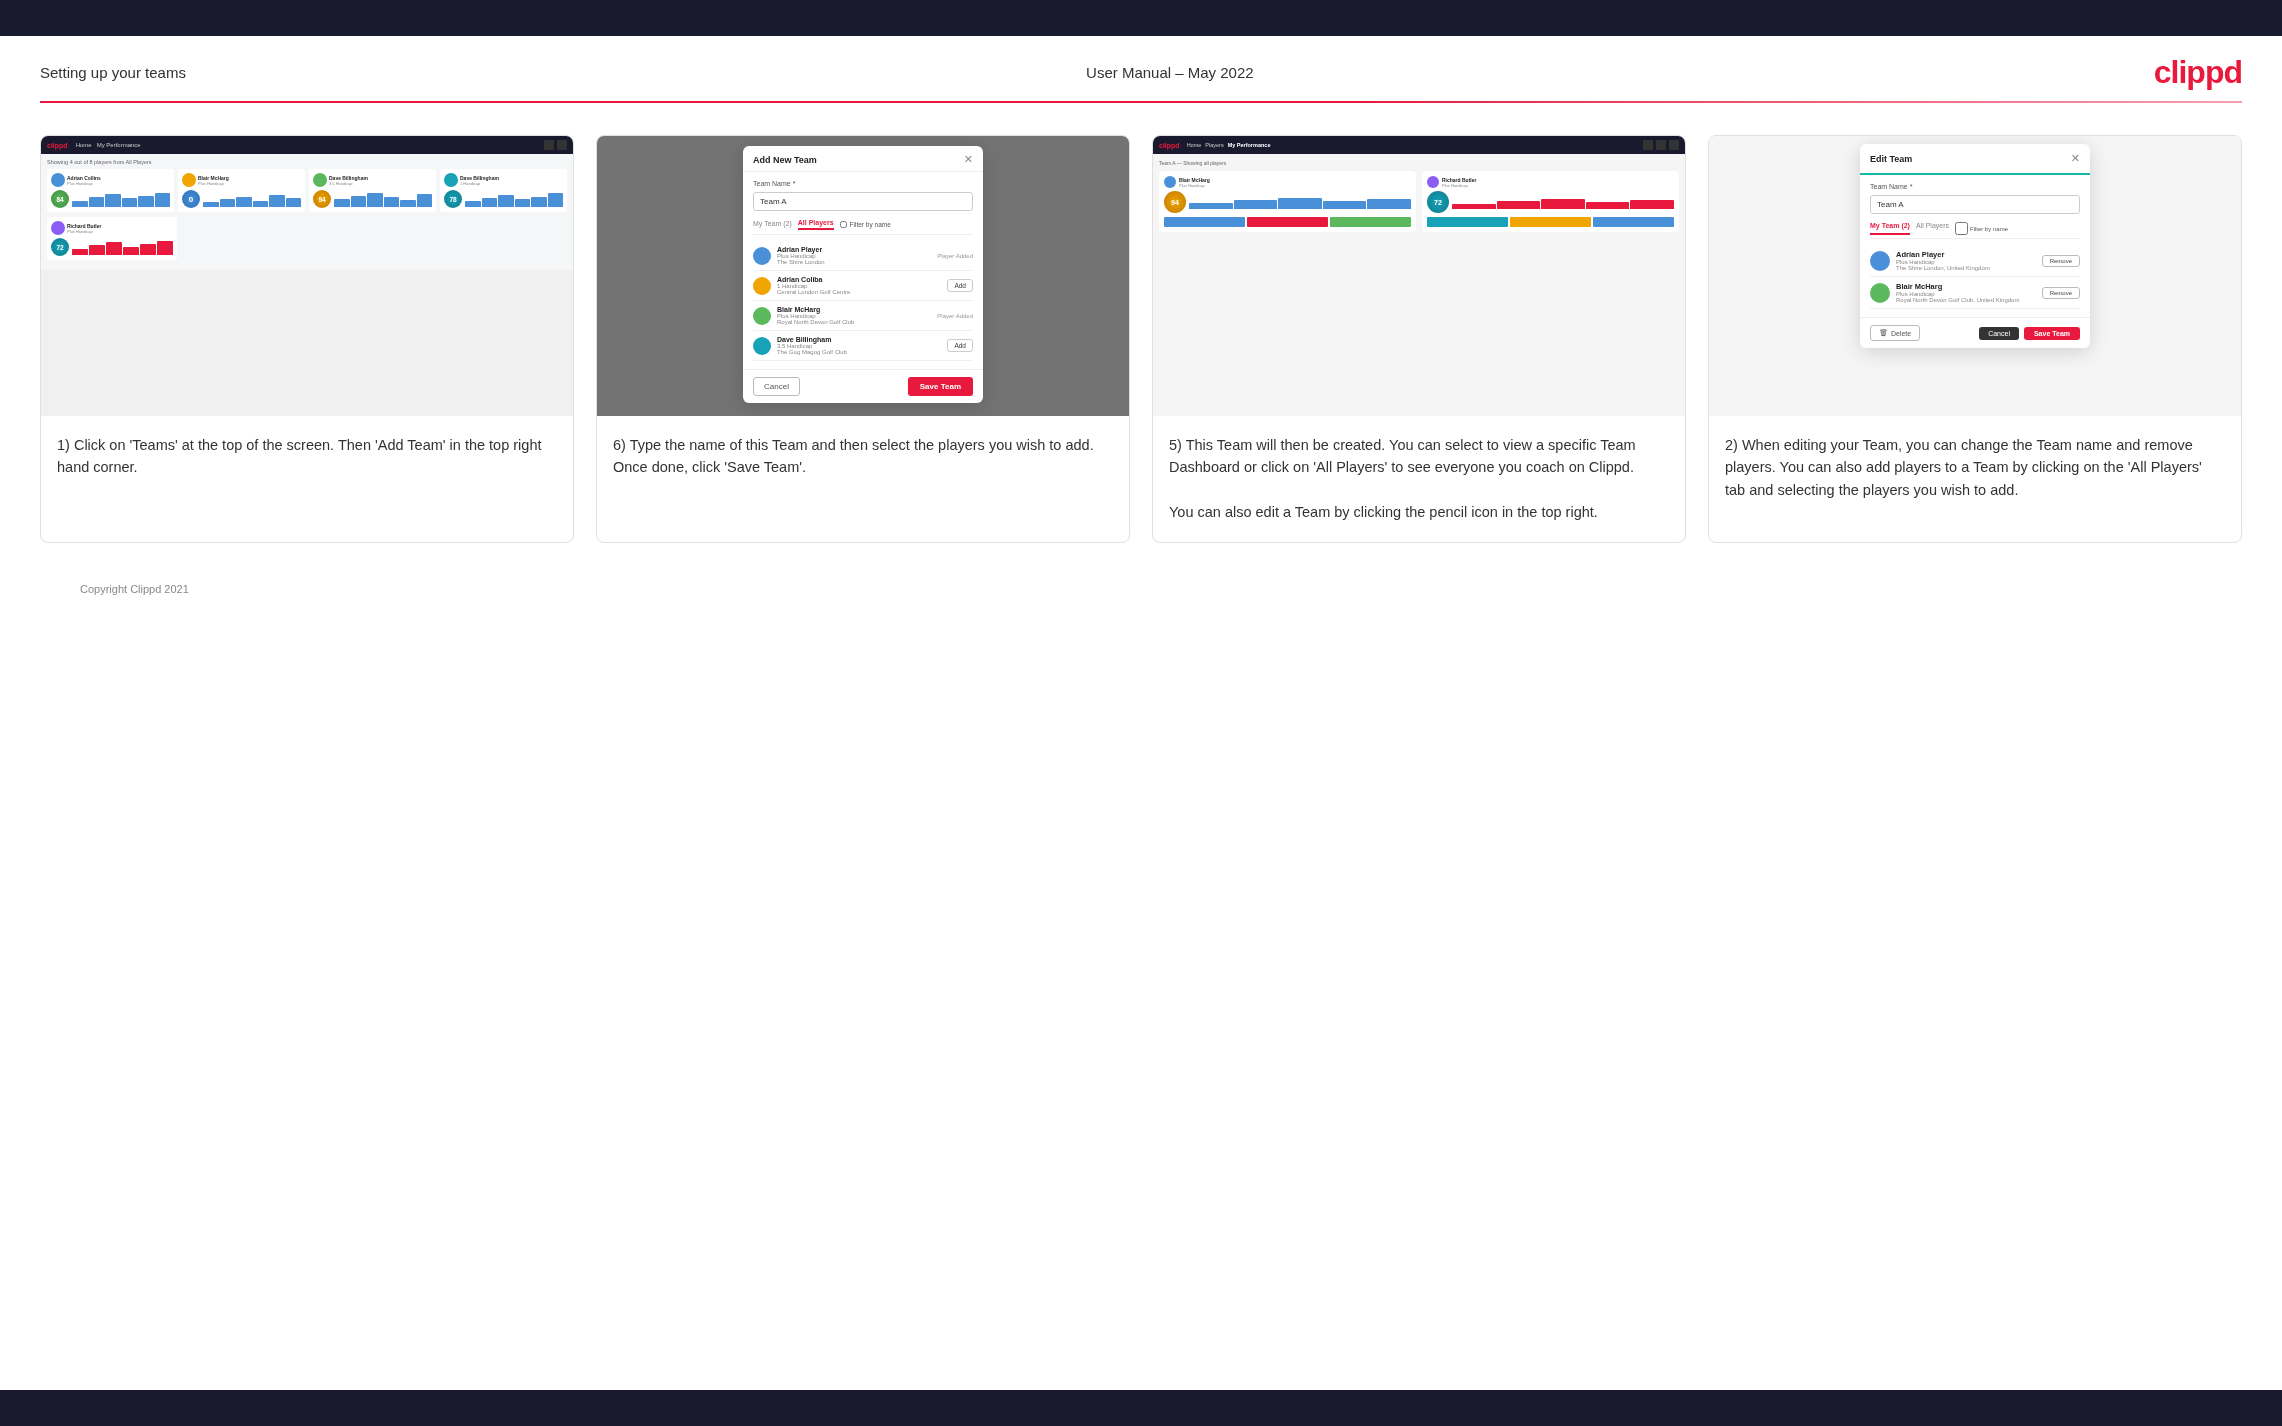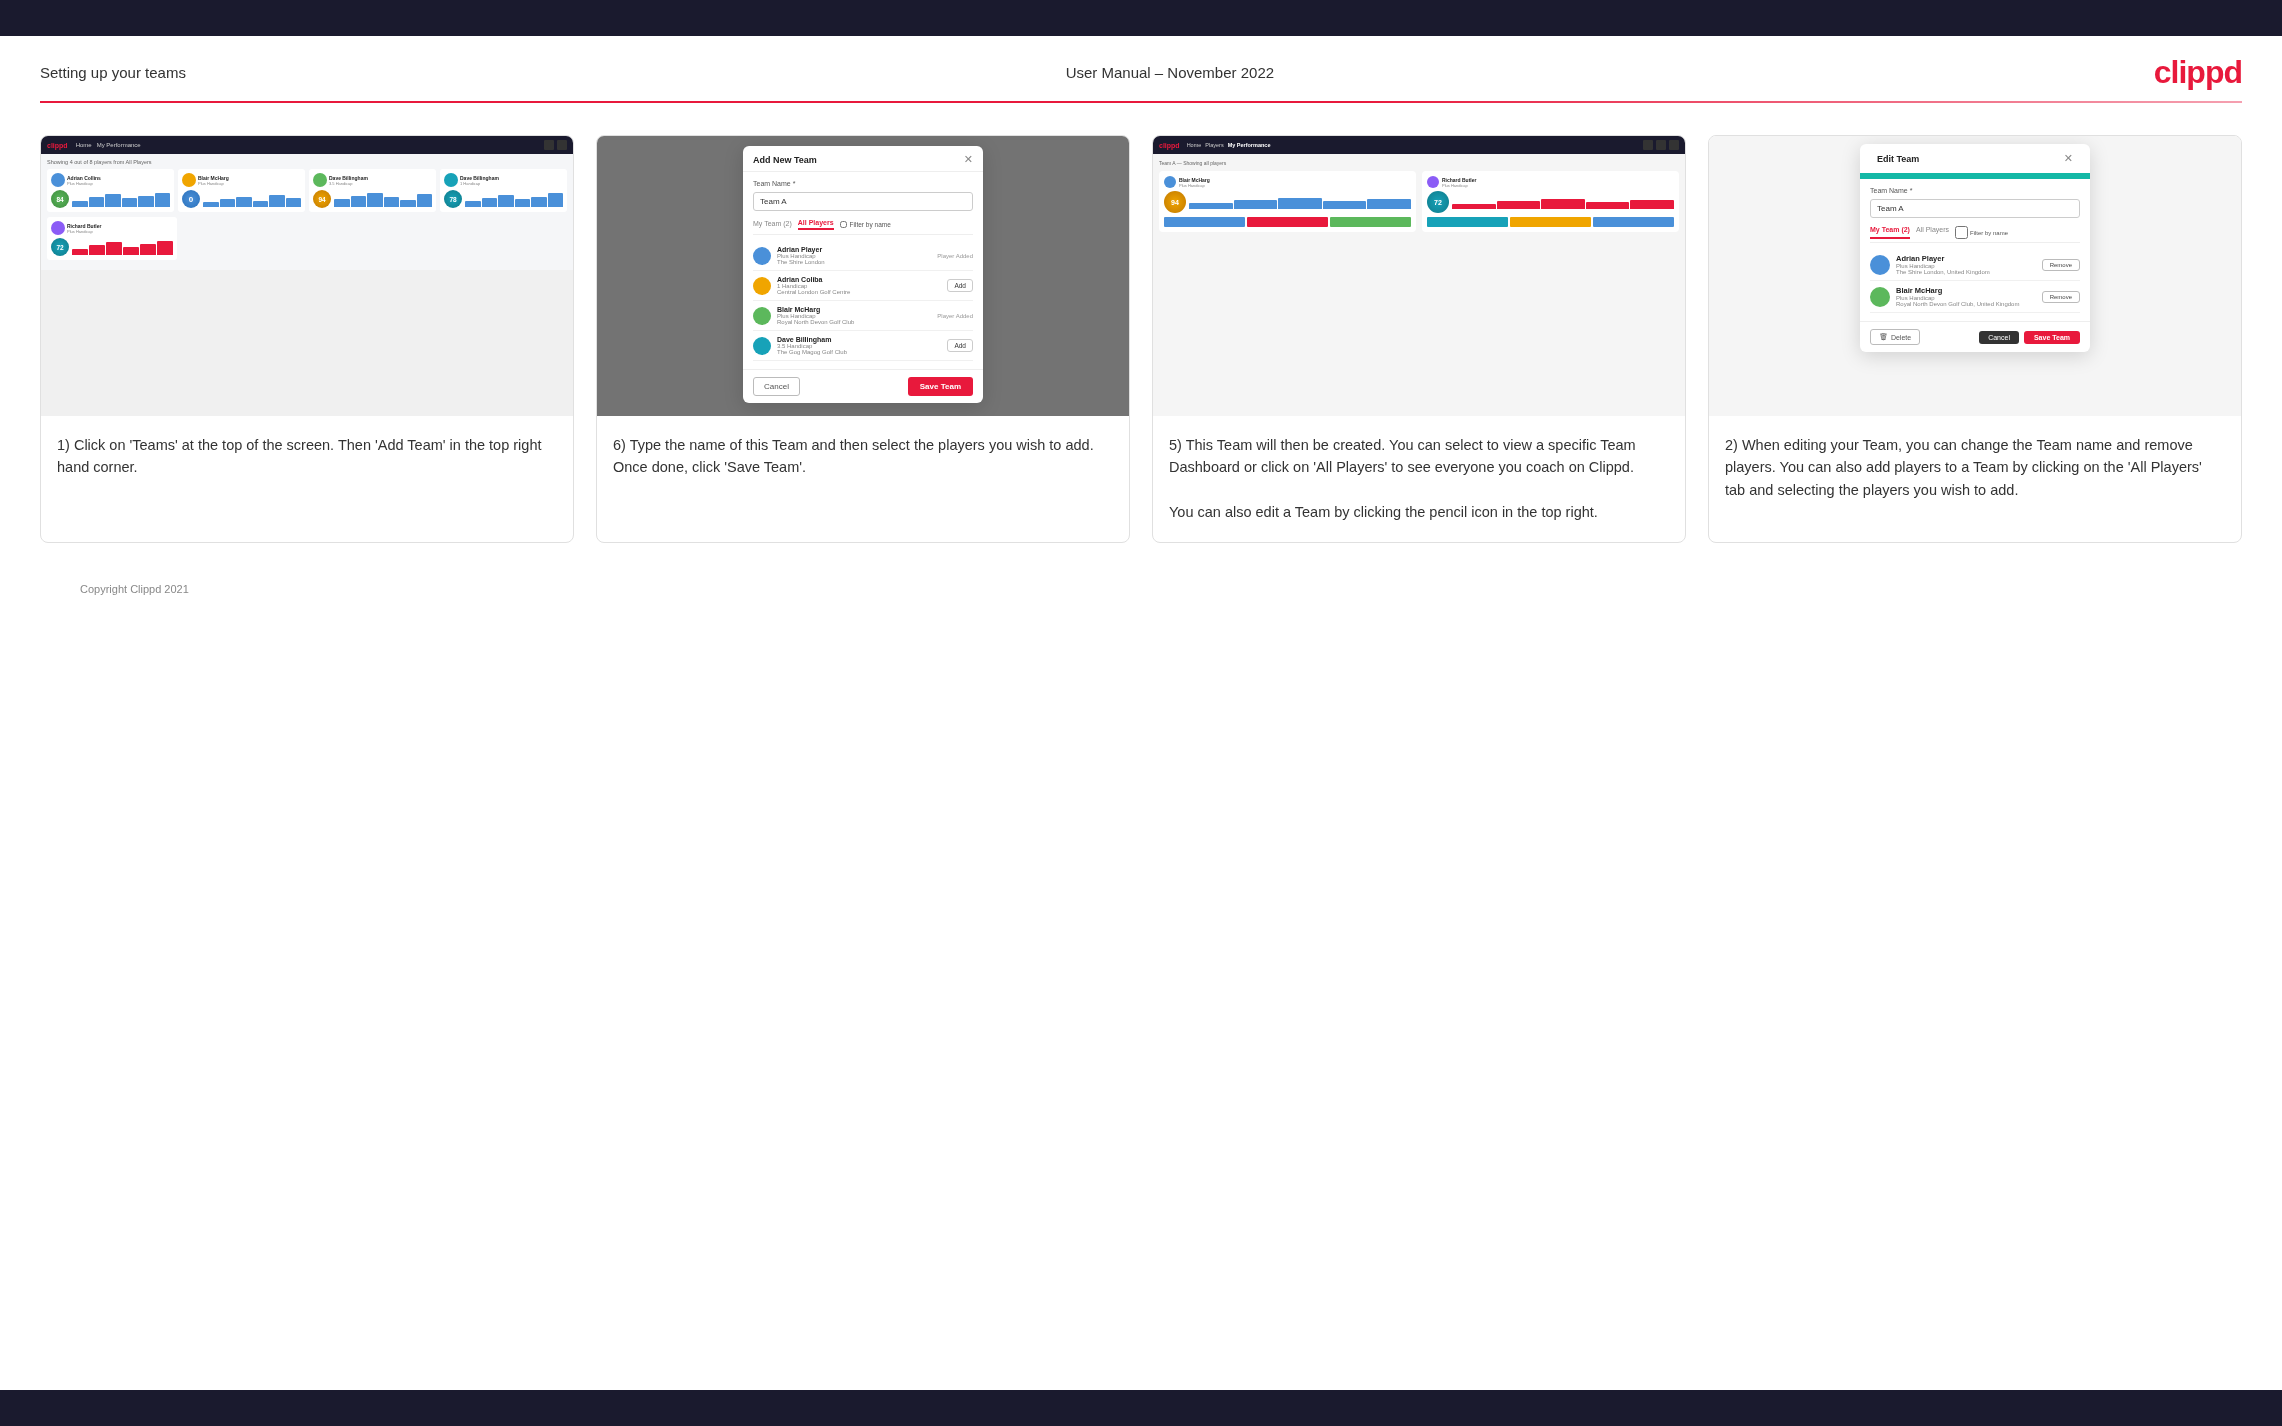--- a/index.html
+++ b/index.html
@@ -419,22 +419,22 @@
       background: #fff;
       border-radius: 6px;
       box-shadow: 0 4px 20px rgba(0,0,0,0.15);
       width: 230px;
       overflow: hidden;
     }
     .edit-dialog-header {
       display: flex;
       align-items: center;
       justify-content: space-between;
-      padding: 8px 17px;
-      border-bottom: 6px solid #14b8a6;
+      padding: 8px 10px;
+      border-bottom: 2px solid #14b8a6;
       text-align: right;
     }
     .edit-dialog-title { font-size: 9px; font-weight: 600; color: #222; }
     .edit-dialog-close { font-size: 11px; color: #888; }
     .edit-dialog-body { padding: 8px 10px; }
     .edit-label { font-size: 7px; color: #555; margin-bottom: 3px; }
     .edit-input {
       width: 100%;
       border: 1px solid #ccc;
       border-radius: 3px;
@@ -522,21 +522,21 @@
     .score-orange { background: radial-gradient(circle, #f0a500, #c07800); }
     .score-teal { background: radial-gradient(circle, #17a2b8, #0e7a8a); }
   </style>
 </head>
 <body>
 
 <div class="top-bar"></div>
 
 <div class="header">
   <div class="header-left">Setting up your teams</div>
-  <div class="header-center">User Manual – November 2022</div>
+  <div class="header-center">User Manual – May 2022</div>
   <div class="header-right">
     <div class="logo">clippd</div>
   </div>
 </div>
 
 <div class="divider"></div>
 
 <div class="page-content">
 
   <div class="cards-row">

